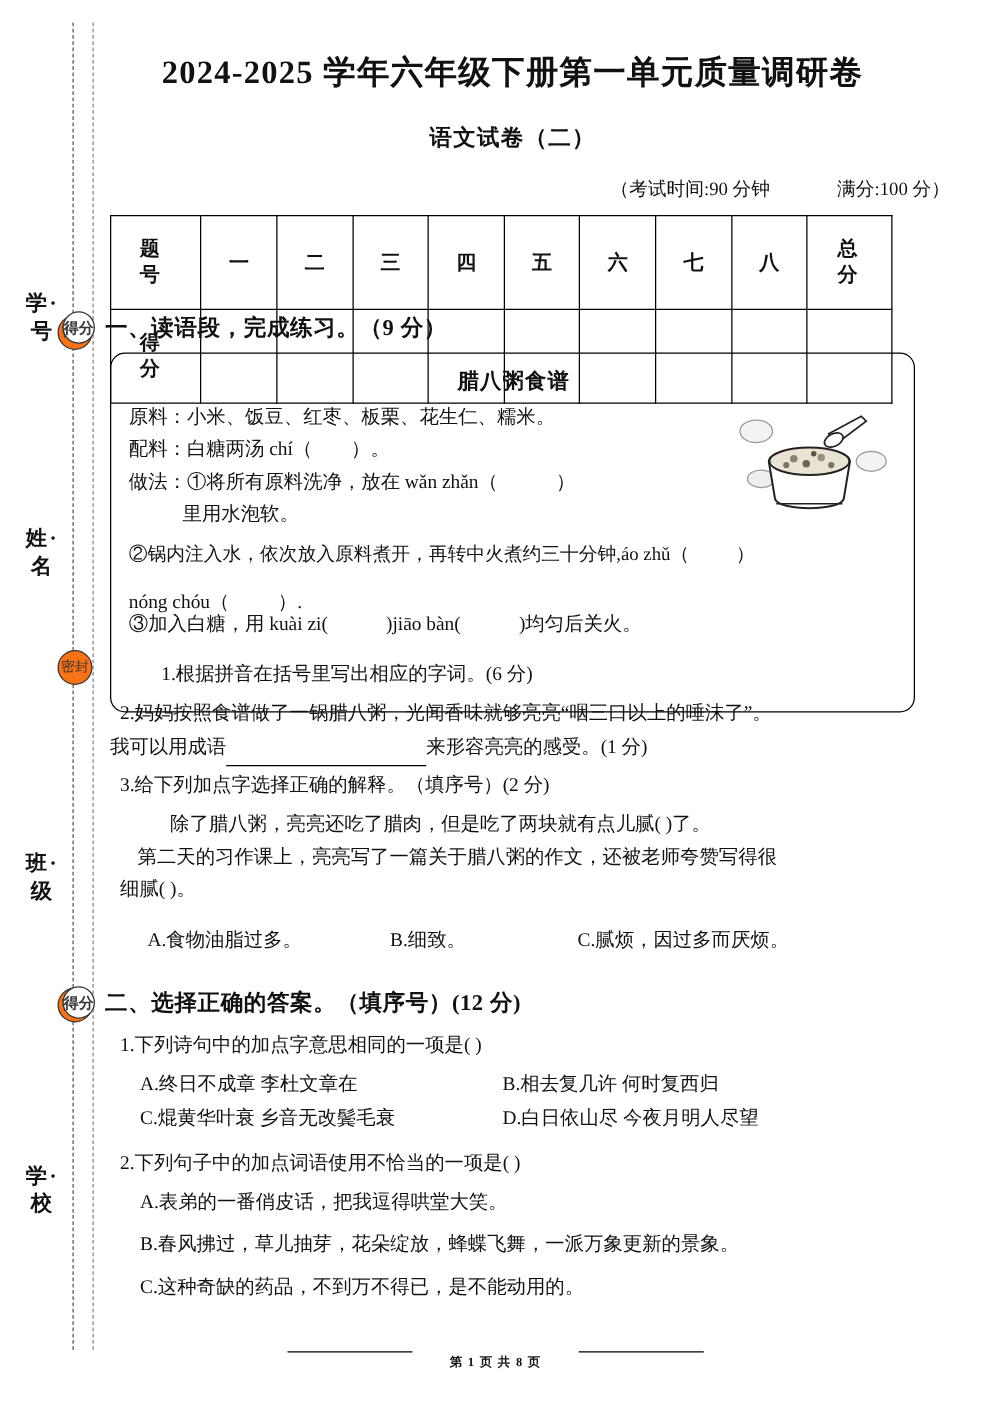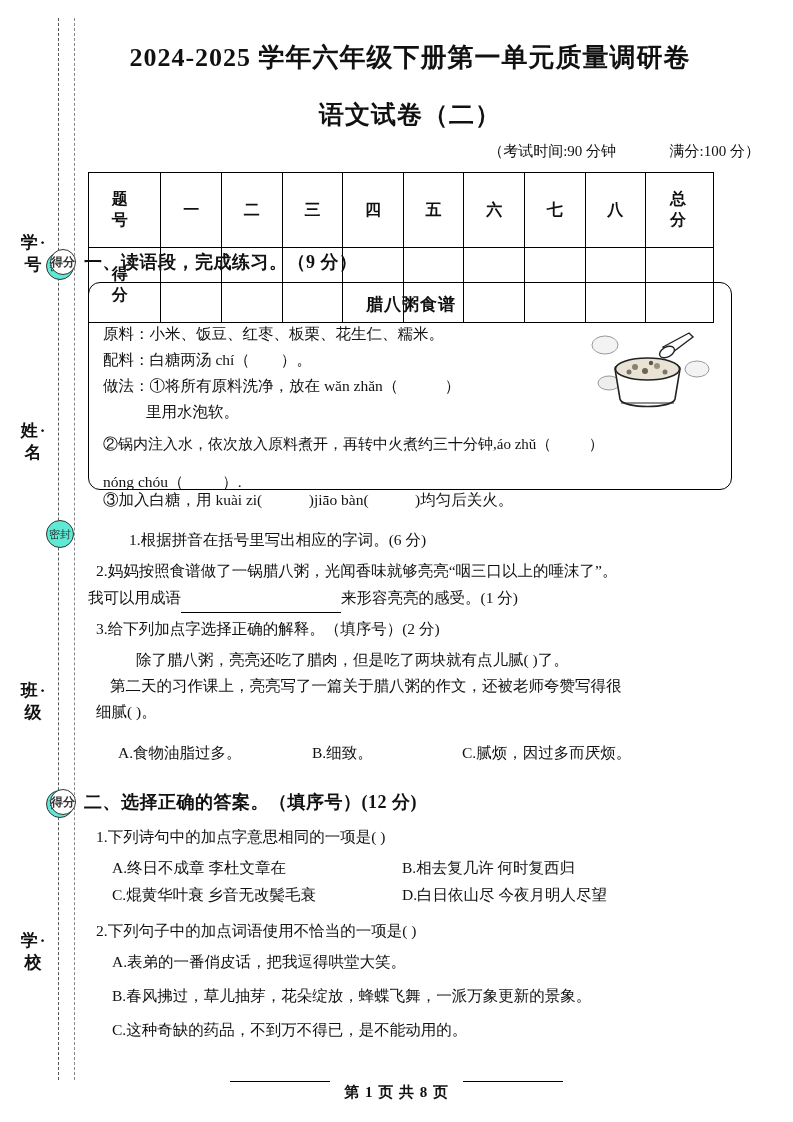--- a/index.html
+++ b/index.html
@@ -28,32 +28,32 @@
     font-family:"Liberation Serif", serif;
     font-weight:bold;font-size:17px;letter-spacing:2px;
     line-height:22px;
     color:#111;
   }
   .vlabel span{display:block;}
   .sealstamp{
     position:absolute;left:46px;width:26px;height:26px;border-radius:50%;
     border:1.6px solid #333;color:#333;
     font-size:11px;line-height:26px;text-align:center;
-    background:#5eead4;
+    background:#f97316;
   }
 
   
   .title1{
     position:absolute;left:60px;top:40px;width:700px;text-align:center;
     font-size:26px;font-weight:bold;letter-spacing:1px;
     font-family:"Liberation Serif", serif;
   }
   .title2{
     position:absolute;left:60px;top:98px;width:700px;text-align:center;
-    font-size:25px;font-weight:bold;letter-spacing:1px;
+    font-size:18px;font-weight:bold;letter-spacing:1px;
   }
   .subinfo{
     position:absolute;left:60px;top:142px;width:700px;text-align:right;
     font-size:15px;
   }
   .subinfo .gap{display:inline-block;width:46px;}
 
   
   .scoretable{
     position:absolute;left:88px;top:172px;width:626px;
@@ -74,40 +74,40 @@
   .sec-h{
     position:absolute;font-size:18px;font-weight:bold;letter-spacing:.5px;
   }
   .numstamp{
     position:absolute;width:24px;height:24px;border-radius:50%;
     border:1.5px solid #333;text-align:center;line-height:24px;
     font-size:12px;color:#333;font-weight:bold;background:#fff;
   }
 
   .box{
-    position:absolute;left:88px;top:282px;width:644px;height:208px;
+    position:absolute;left:88px;top:282px;width:644px;height:288px;
     border:1.6px solid #000;border-radius:12px;
     box-sizing:border-box;
   }
   .box-title{
     position:absolute;left:0;top:10px;width:644px;text-align:center;
     font-size:17px;font-weight:bold;letter-spacing:1px;
   }
   .bline{position:absolute;font-size:15.5px;line-height:22px;white-space:pre;}
 
   .u{display:inline-block;border-bottom:1px solid #000;vertical-align:-2px;}
 
   
   .bowl{position:absolute;right:16px;top:34px;width:130px;height:110px;}
 
   .q{position:absolute;font-size:15.5px;line-height:25px;}
 
   .footer{
     position:absolute;left:0;top:1083px;width:793px;text-align:center;
-    font-size:15px;font-weight:bold;letter-spacing:1px;
+    font-size:10px;font-weight:bold;letter-spacing:1px;
   }
   .fline{
     position:absolute;top:1081px;height:0;border-top:1px solid #000;
   }
 </style>
 </head>
 <body>
 
 <div class="page">
 

